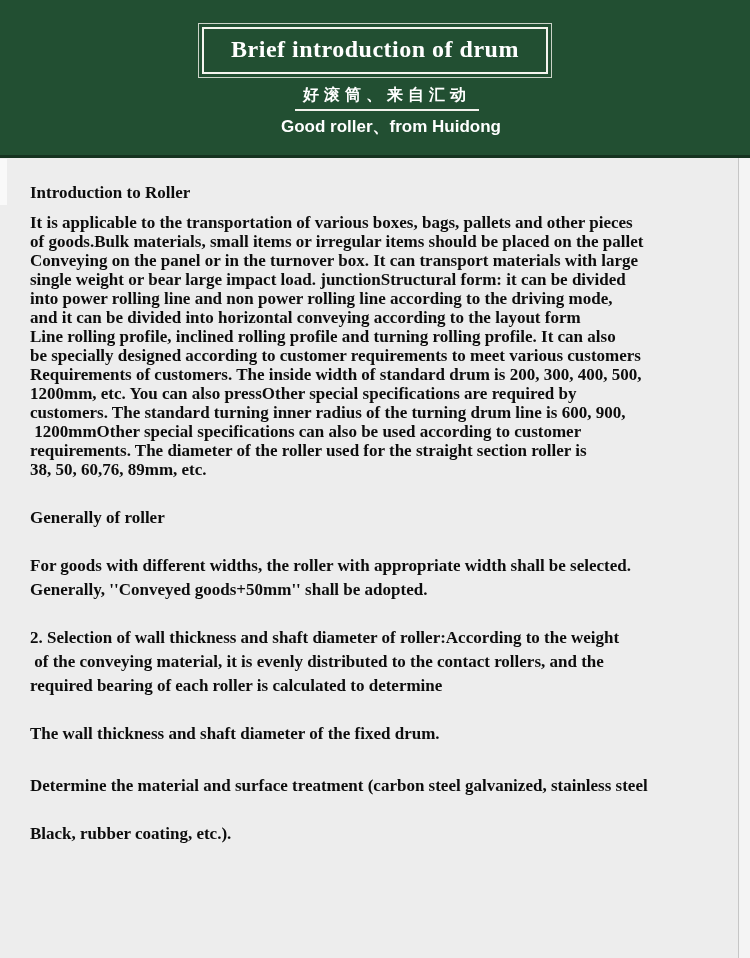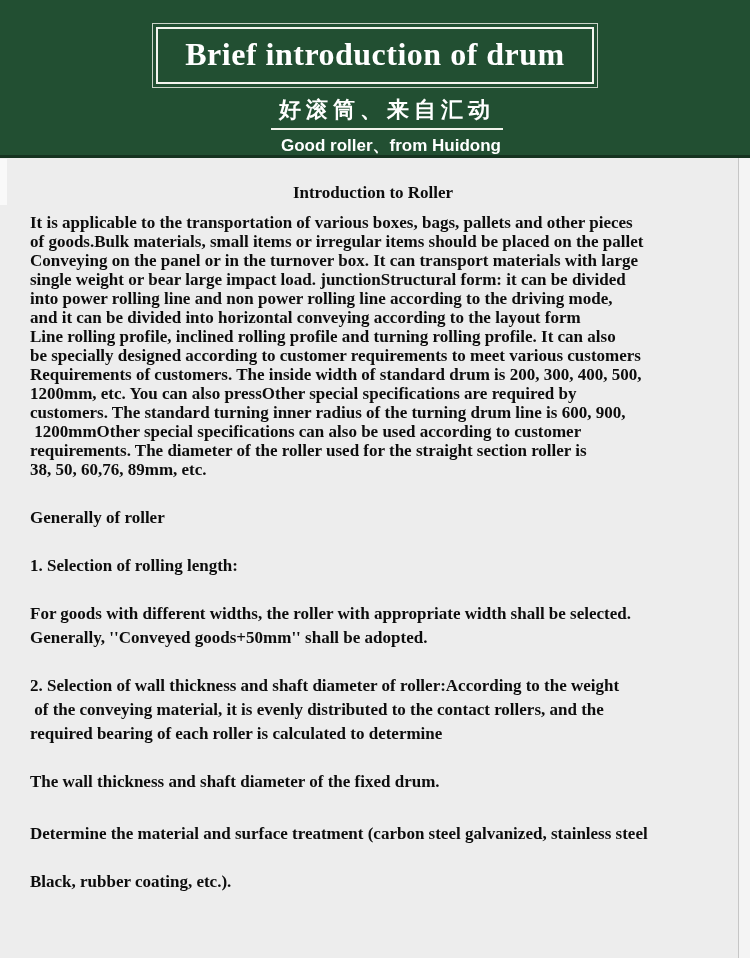--- a/index.html
+++ b/index.html
@@ -26,34 +26,34 @@
     margin-top: 27px;
     border: 2px solid #F5F5EF;
     outline: 1px solid #CBD3C8;
     outline-offset: 3px;
     padding: 7px 27px 9px;
     background: transparent;
   }
   .title-box .title {
     font-family: "Liberation Serif", serif;
     font-weight: bold;
-    font-size: 32px;
+    font-size: 24px;
     color: #FFFFFF;
     letter-spacing: 0.5px;
     white-space: nowrap;
   }
   .tagline-cn-row {
     margin-top: 11px;
     transform: translateX(12px);
   }
   .tagline-cn {
     display: inline-block;
     font-family: "Liberation Sans", sans-serif;
     font-weight: bold;
-    font-size: 22px;
+    font-size: 16px;
     color: #FFFFFF;
     letter-spacing: 5px;
     padding: 0 8px 3px;
     border-bottom: 2px solid #F2F2EC;
     white-space: nowrap;
   }
   .tagline-en {
     margin-top: 4px;
     transform: translateX(16px);
     font-family: "Liberation Sans", sans-serif;
@@ -65,21 +65,21 @@
 
   
   .content {
     padding: 25px 34px 0 30px;
     font-family: "Liberation Serif", serif;
     font-weight: bold;
     font-size: 17px;
     color: #0D0D0D;
   }
   .content p { margin: 0; white-space: pre-line; }
-  .heading { line-height: 19px; margin: 0; text-align: center; }
+  .heading { line-height: 19px; margin: 0; }
   .intro   { line-height: 19px; margin: 11px 0 27px 0 !important; }
   .para    { line-height: 24px; margin: 0 0 24px 0 !important; }
   .para.mb28 { margin-bottom: 28px !important; }
 
   
   .right-gutter {
     position: absolute;
     top: 158px; right: 0; bottom: 0;
     width: 11px;
     background: #F4F4F4;
@@ -122,21 +122,20 @@
 and it can be divided into horizontal conveying according to the layout form
 Line rolling profile, inclined rolling profile and turning rolling profile. It can also
 be specially designed according to customer requirements to meet various customers
 Requirements of customers. The inside width of standard drum is 200, 300, 400, 500,
 1200mm, etc. You can also pressOther special specifications are required by
 customers. The standard turning inner radius of the turning drum line is 600, 900,
 &nbsp;1200mmOther special specifications can also be used according to customer
 requirements. The diameter of the roller used for the straight section roller is
 38, 50, 60,76, 89mm, etc.</p>
     <p class="para">Generally of roller</p>
-    <p class="para">1. Selection of rolling length:</p>
     <p class="para">For goods with different widths, the roller with appropriate width shall be selected.
 Generally, ''Conveyed goods+50mm'' shall be adopted.</p>
     <p class="para">2. Selection of wall thickness and shaft diameter of roller:According to the weight
 &nbsp;of the conveying material, it is evenly distributed to the contact rollers, and the
 required bearing of each roller is calculated to determine</p>
     <p class="para mb28">The wall thickness and shaft diameter of the fixed drum.</p>
     <p class="para">Determine the material and surface treatment (carbon steel galvanized, stainless steel</p>
     <p class="para">Black, rubber coating, etc.).</p>
   </main>
 

